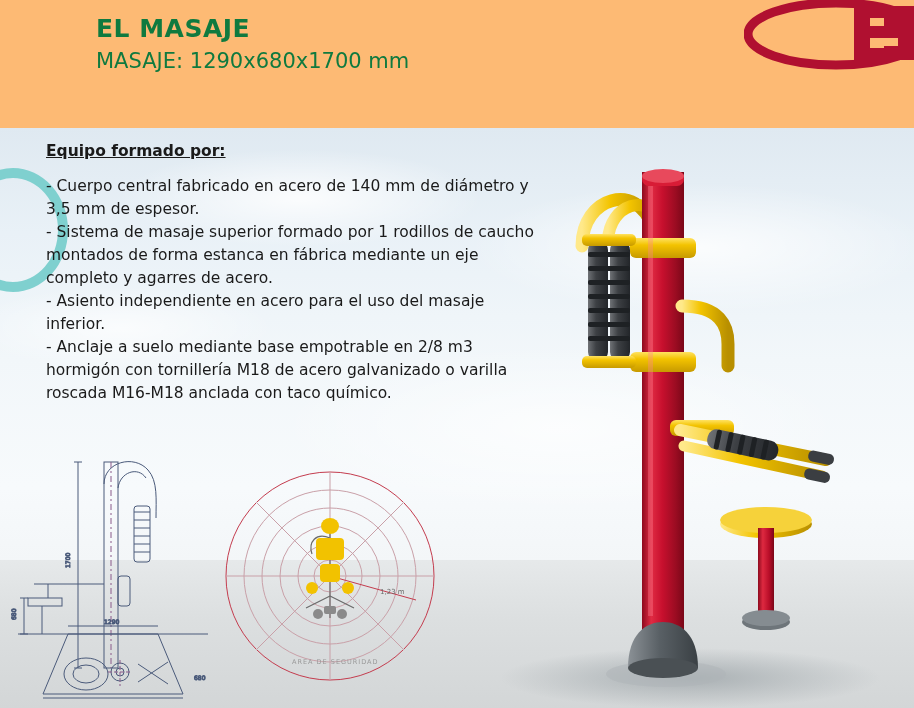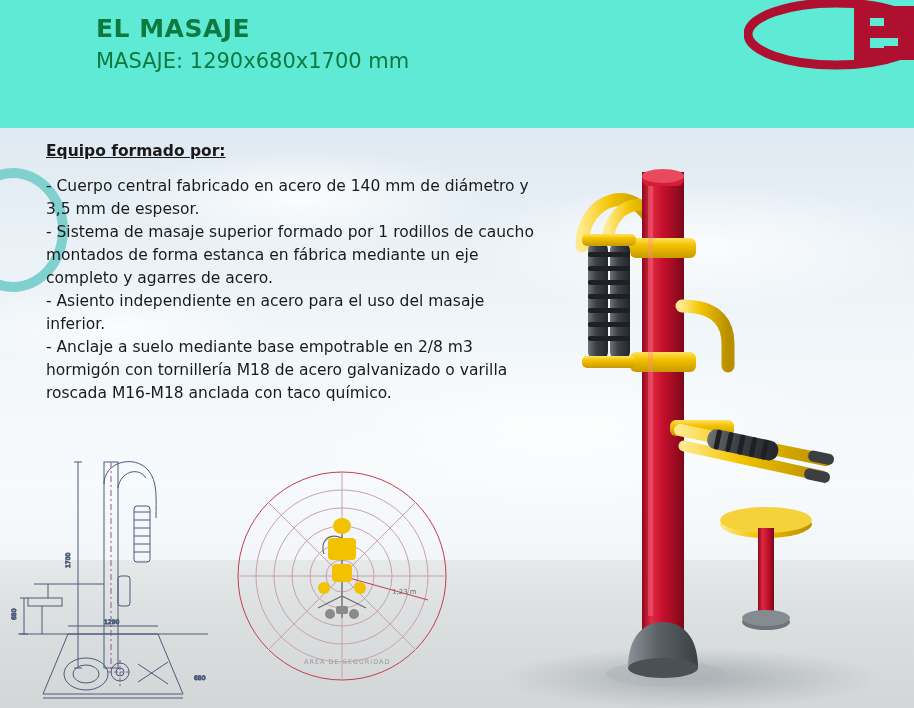--- a/index.html
+++ b/index.html
@@ -46,21 +46,21 @@
     left: 0; top: 560px;
     width: 914px; height: 148px;
     background: linear-gradient(180deg, #e6e9ea 0%, #dcdfe0 40%, #d3d6d7 100%);
   }
 
   
   .header {
     position: absolute;
     left: 0; top: 0;
     width: 914px; height: 128px;
-    background: #5eead4;
+    background: #fdba74;
     z-index: 5;
   }
   .title-block {
     position: absolute;
     left: 96px; top: 14px;
   }
   .title-1 {
     font-family: "DejaVu Sans", sans-serif;
     font-weight: bold;
     font-size: 25px;
@@ -125,21 +125,21 @@
 
   
   .drawing-tech {
     position: absolute;
     left: 8px; top: 448px;
     width: 210px; height: 252px;
     z-index: 4;
   }
   .drawing-safety {
     position: absolute;
-    left: 232px; top: 468px;
+    left: 220px; top: 468px;
     width: 220px; height: 232px;
     z-index: 4;
   }
 
   
   .product {
     position: absolute;
     left: 470px; top: 130px;
     width: 444px; height: 578px;
     z-index: 4;

